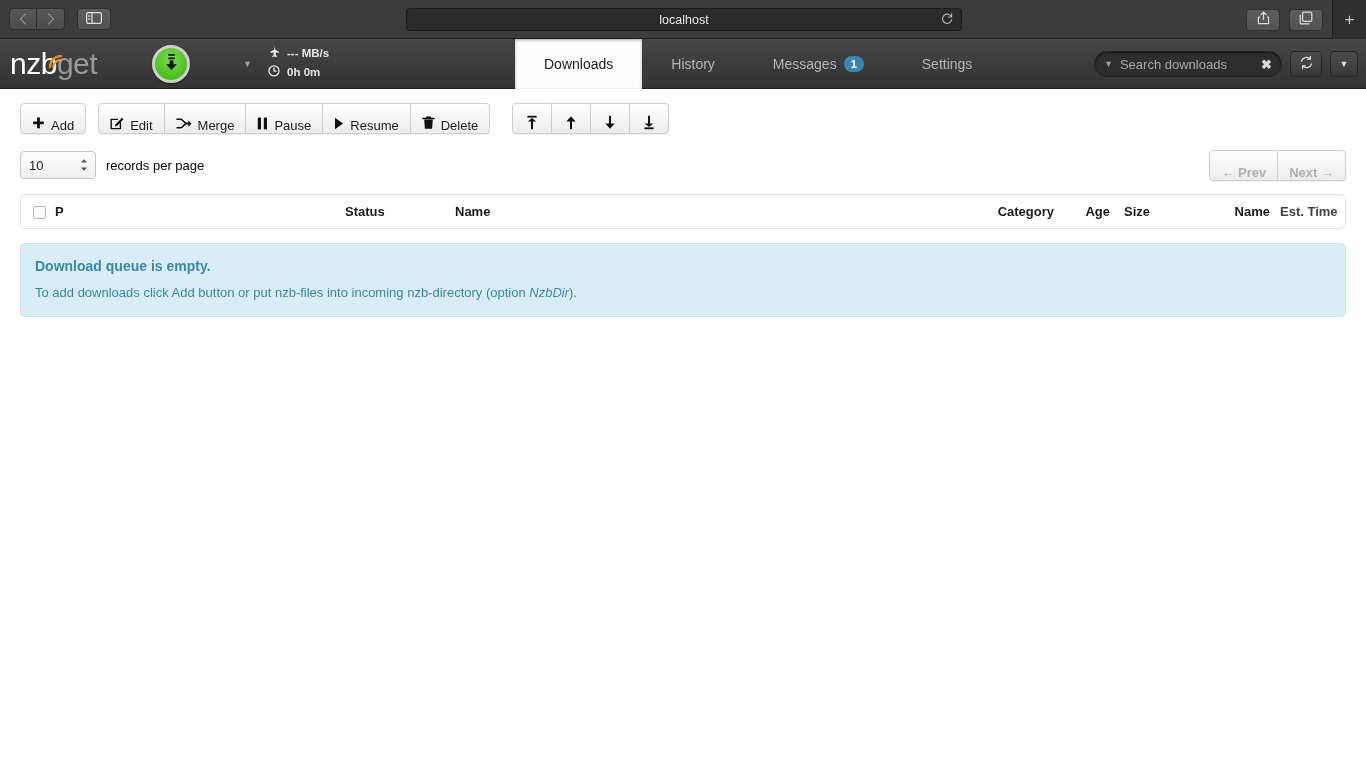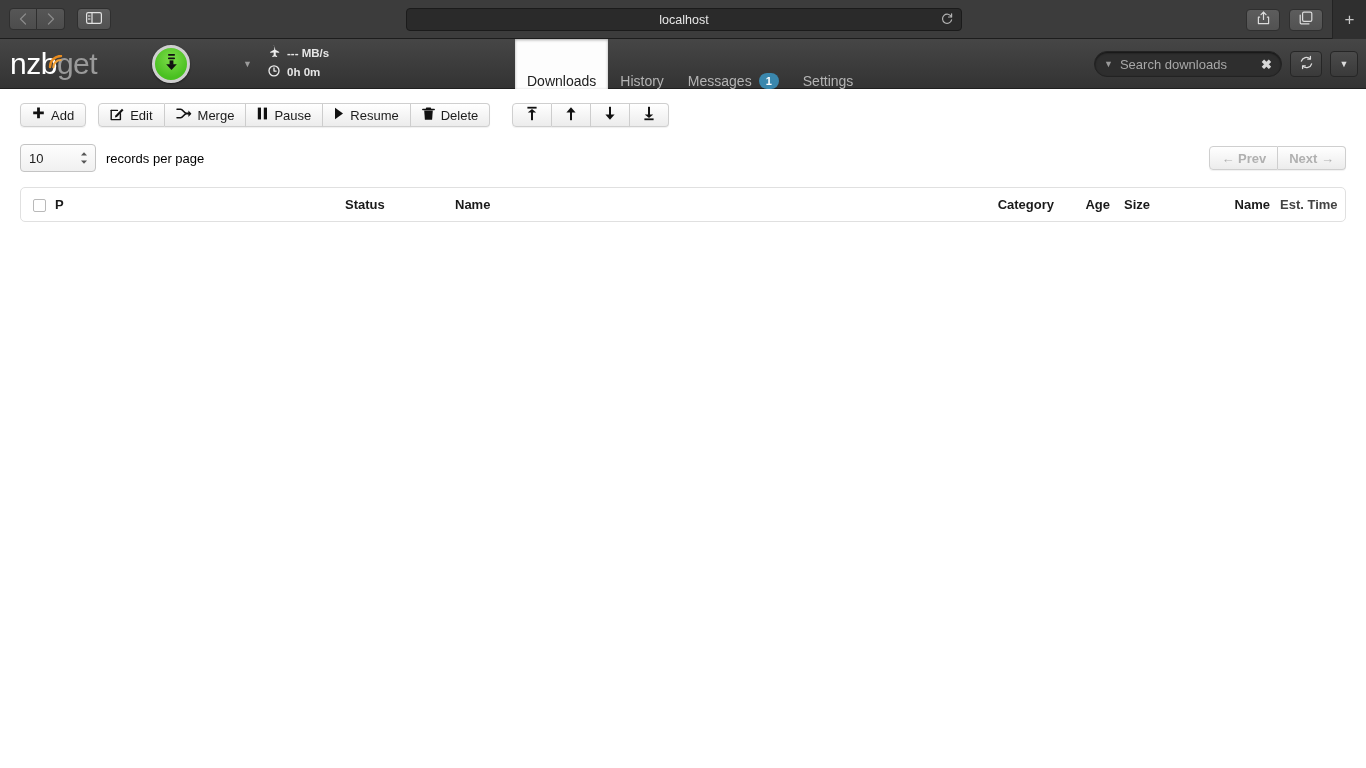--- a/index.html
+++ b/index.html
@@ -104,22 +104,22 @@
   .stats {
     margin-left: 15px; color: #e6e6e6;
     font-size: 11.5px; font-weight: bold; line-height: 1.55;
   }
   .stat-row { display: flex; align-items: center; gap: 6px; }
   .tabs {
     position: absolute; left: 515px; top: 0;
     height: 50px; display: flex; align-items: stretch;
   }
   .tab {
-    display: flex; align-items: flex-end;
-    padding: 0 12px;
+    display: flex; align-items: center;
+    padding: 0 29px;
     color: #b4b4b4; font-size: 14px;
   }
   .tab.active {
     background: #fdfdfd; color: #202020;
     box-shadow: inset 0 1px 3px rgba(0,0,0,.35);
   }
   .badge {
     display: inline-block; margin-left: 7px;
     background: #3a87ad; color: #fff;
     font-size: 11px; font-weight: bold;
@@ -151,25 +151,25 @@
   }
   .darkbtn.caret-only { min-width: 28px; font-size: 9px; }
 
   
   .content { padding: 0 20px; }
   .toolbar {
     display: flex; align-items: center;
     padding-top: 14px;
   }
   .btn {
-    height: 24px;
+    height: 31px;
     background: linear-gradient(#ffffff, #ececec);
     border: 1px solid #cfcfcf;
     border-radius: 4px;
-    display: inline-flex; align-items: center; gap: 6px;
+    display: inline-flex; align-items: flex-end; gap: 6px;
     padding: 0 11px;
     font-size: 13px; color: #1c1c1c;
     box-shadow: 0 1px 1px rgba(0,0,0,.06);
     white-space: nowrap;
   }
   .btn-group { display: flex; margin-left: 12px; }
   .btn-group .btn { border-radius: 0; border-left: none; }
   .btn-group .btn:first-child { border-radius: 4px 0 0 4px; border-left: 1px solid #cfcfcf; }
   .btn-group .btn:last-child { border-radius: 0 4px 4px 0; }
   .btn-group.arrows { margin-left: 22px; }
@@ -523,14 +523,20 @@
           <th class="col-age">Age</th>
           <th class="col-size">Size</th>
           <th class="col-left">Name</th>
           <th class="col-est">Est. Time</th>
         </tr>
       </thead>
       <tbody></tbody>
     </table>
   </div>
 
+  <div class="alert">
+    <div class="alert-title">Download queue is empty.</div>
+    <div class="alert-text">
+      <span>To add downloads click Add button or put nzb-files into incoming nzb-directory (option </span><i>NzbDir</i><span>).</span>
+    </div>
+  </div>
 
 </div>
 
 </body></html>

